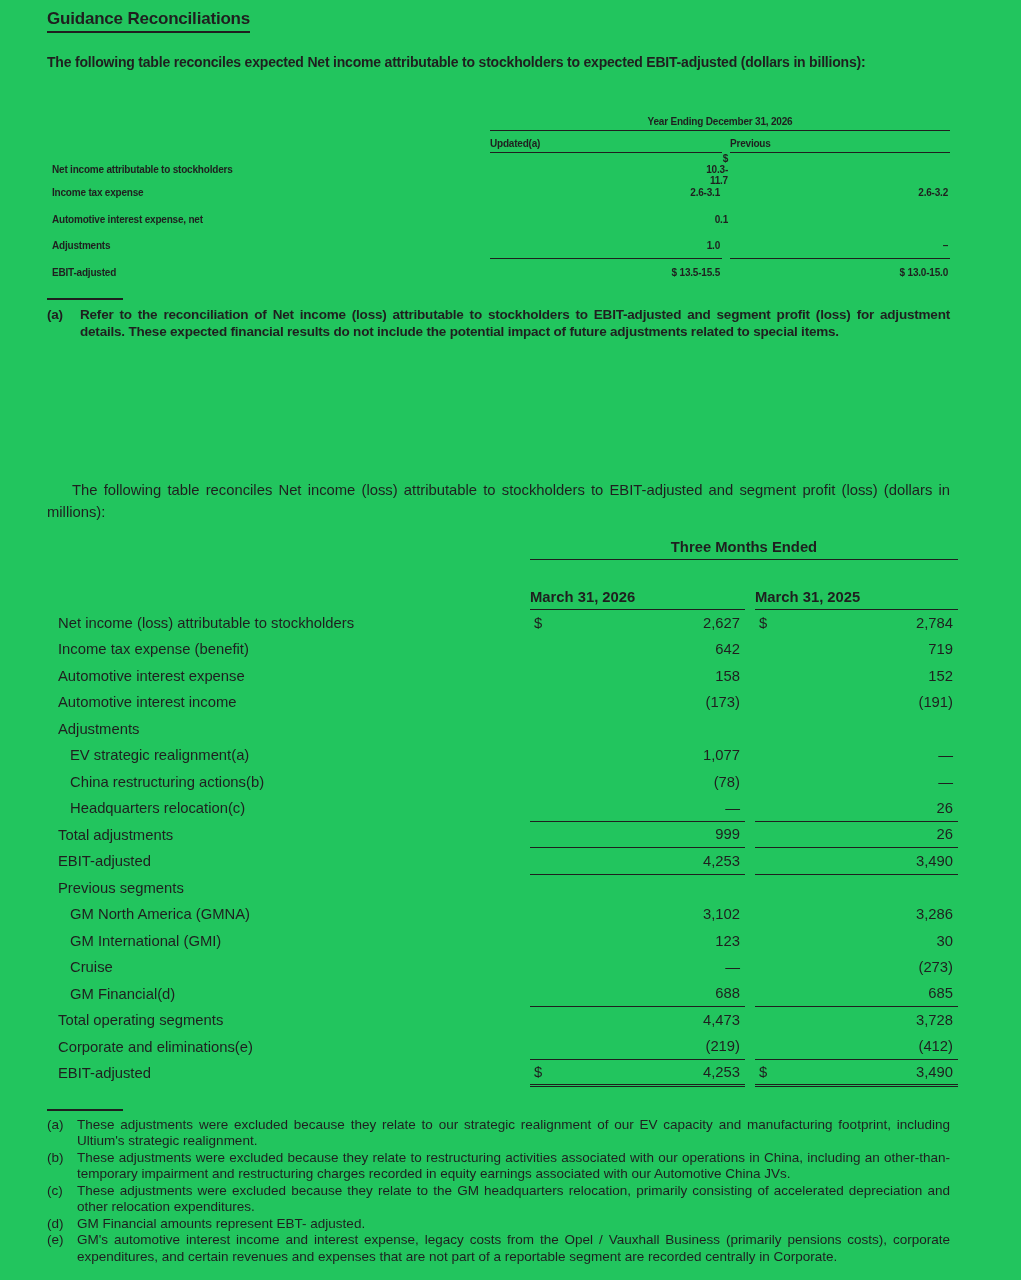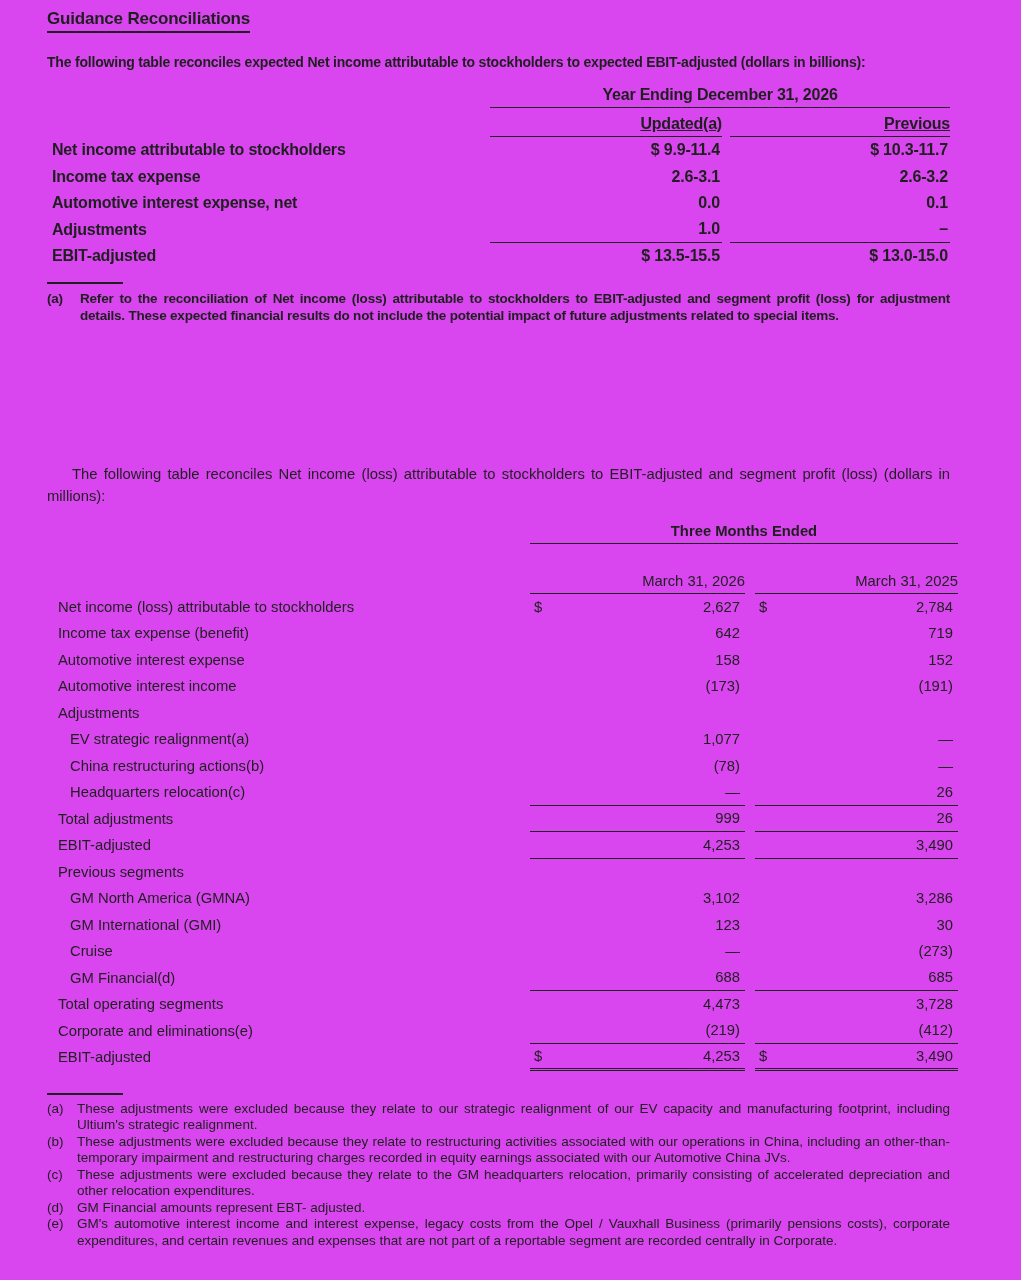--- a/index.html
+++ b/index.html
@@ -1,21 +1,21 @@
 <!DOCTYPE html>
 <html><head>
 <meta charset="utf-8">
 <style>
   * { margin: 0; padding: 0; box-sizing: border-box; }
   html, body { background: #ffffff; }
   .page {
     position: relative;
     width: 1021px;
     height: 1280px;
-    background: #d946ef;
+    background: #22c55e;
     color: #1f1f1f;
     font-family: "Liberation Sans", "DejaVu Sans", sans-serif;
     padding: 8px 71px 0 47px;
     overflow: hidden;
   }
   
   .sec1 { font-weight: 700; letter-spacing: -0.2px; }
   .title {
     display: inline-block;
     font-size: 17px;
@@ -23,33 +23,32 @@
     border-bottom: 2px solid #1f1f1f;
     padding-bottom: 1px;
   }
   .intro1 {
     margin-top: 20px;
     font-size: 14px;
     line-height: 19px;
     text-align: justify;
   }
   
-  .t1 { margin-top: 14px; font-size: 16px; }
+  .t1 { margin-top: 44px; font-size: 10px; }
   .t1 .grid { display: grid; grid-template-columns: 443px 232px 8px 220px; align-items: end; }
   .t1 .span-head {
     grid-column: 2 / 5;
     text-align: center;
     padding-bottom: 3px;
     border-bottom: 1.5px solid #1f1f1f;
   }
   .t1 .colhead {
-    text-align: right;
+    text-align: left;
     padding: 7px 0 3px 0;
     border-bottom: 1.5px solid #1f1f1f;
-    text-decoration: underline;
   }
   .t1 .row { display: grid; grid-template-columns: 443px 232px 8px 220px; height: 26.5px; align-items: center; }
   .t1 .lbl { padding-left: 5px; }
   .t1 .val { text-align: right; padding-right: 2px; align-self: stretch; display: flex; align-items: center; justify-content: flex-end; }
   .t1 .rb { border-bottom: 1.5px solid #1f1f1f; }
   
   .fnrule { width: 76px; border-top: 2px solid #1f1f1f; }
   .fnrule.one { margin-top: 12px; }
   .fnrule.two { margin-top: 22px; }
   .fn1 {
@@ -70,22 +69,22 @@
   .t2 { margin-top: 8px; font-size: 14.8px; font-weight: 400; }
   .t2 .grid { display: grid; grid-template-columns: 483px 215px 10px 203px; align-items: end; margin-top: 16px; }
   .t2 .span-head {
     grid-column: 2 / 5;
     text-align: center;
     font-weight: 700;
     padding-bottom: 4px;
     border-bottom: 1.5px solid #1f1f1f;
   }
   .t2 .colhead {
-    text-align: right;
-    font-weight: 400;
+    text-align: left;
+    font-weight: 700;
     padding: 13px 0 4px 0;
     border-bottom: 1.5px solid #1f1f1f;
   }
   .t2 .row { display: grid; grid-template-columns: 483px 215px 10px 203px; height: 26.5px; align-items: center; }
   .t2 .lbl { padding-left: 11px; }
   .t2 .lbl.ind { padding-left: 23px; }
   .t2 .cell {
     align-self: stretch;
     display: flex; align-items: center; justify-content: space-between;
     padding: 0 5px 0 4px;
@@ -112,33 +111,31 @@
       </div>
       <div class="grid">
         <div></div>
         <div class="colhead">Updated(a)</div>
         <div></div>
         <div class="colhead">Previous</div>
       </div>
 
       <div class="row">
         <div class="lbl">Net income attributable to stockholders</div>
-        <div class="val">$ 9.9-11.4</div>
         <div></div>
         <div class="val">$ 10.3-11.7</div>
       </div>
       <div class="row">
         <div class="lbl">Income tax expense</div>
         <div class="val">2.6-3.1</div>
         <div></div>
         <div class="val">2.6-3.2</div>
       </div>
       <div class="row">
         <div class="lbl">Automotive interest expense, net</div>
-        <div class="val">0.0</div>
         <div></div>
         <div class="val">0.1</div>
       </div>
       <div class="row">
         <div class="lbl">Adjustments</div>
         <div class="val rb">1.0</div>
         <div></div>
         <div class="val rb">–</div>
       </div>
       <div class="row">

